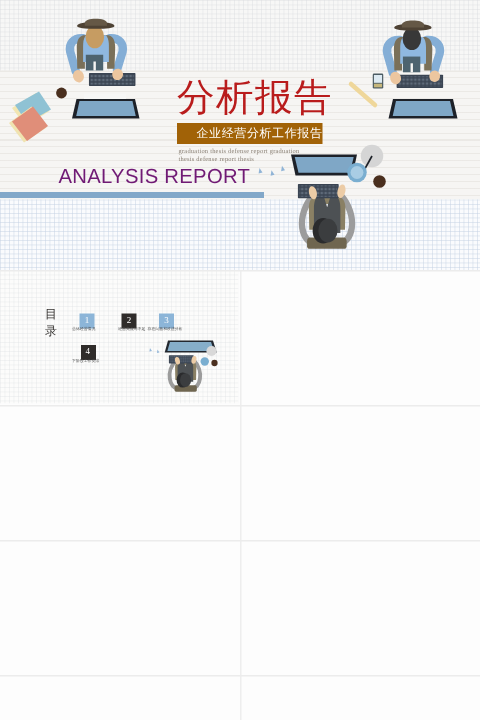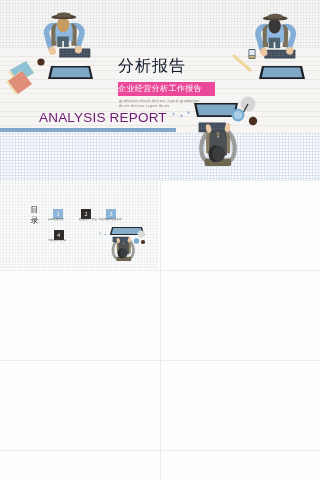--- a/index.html
+++ b/index.html
@@ -17,44 +17,44 @@
     background-size:3px 3px;}
   .banner .desk{position:absolute;left:0;top:47px;width:320px;height:86px;background:#f6f5f3;
     background-image:repeating-linear-gradient(to bottom,rgba(226,223,218,.55) 0px,rgba(226,223,218,.55) .7px,transparent .7px,transparent 4.6px)}
   .banner .lower{position:absolute;left:0;top:133px;width:320px;height:47px;background:#fafbfd;
     background-image:
       linear-gradient(to right,rgba(200,212,228,.55) .6px,transparent .6px),
       linear-gradient(to bottom,rgba(200,212,228,.55) .6px,transparent .6px);
     background-size:3px 3px;}
   .banner svg.art{position:absolute;left:0;top:0;width:320px;height:180px;overflow:visible}
 
-  .ttl{position:absolute;left:118px;top:53px;font-size:16px;line-height:26px;letter-spacing:1px;
-       color:#0f172a;font-weight:400;font-family:"Liberation Serif",serif;white-space:nowrap}
-  .subbar{position:absolute;left:118px;top:82px;width:97px;height:14px;background:#ec4899;
-          color:#fff;font-size:8px;line-height:14px;text-align:left;letter-spacing:.4px;white-space:nowrap}
+  .ttl{position:absolute;left:118px;top:53px;font-size:25px;line-height:26px;letter-spacing:1px;
+       color:#b91c1c;font-weight:400;font-family:"Liberation Serif",serif;white-space:nowrap}
+  .subbar{position:absolute;left:118px;top:82px;width:97px;height:14px;background:#a16207;
+          color:#fff;font-size:8px;line-height:14px;text-align:right;letter-spacing:.4px;white-space:nowrap}
   .eng{position:absolute;left:119px;top:98px;font-size:4.3px;line-height:5.3px;color:#8a8075;
        font-family:"Liberation Serif",serif;white-space:nowrap;letter-spacing:.15px}
   .wm{position:absolute;left:39px;top:110px;font-size:13.5px;line-height:15px;color:#701a75;
       letter-spacing:.2px;font-weight:400;white-space:nowrap;font-family:"Liberation Sans",sans-serif}
   .bluebar{position:absolute;left:0;top:128px;width:176px;height:4.2px;background:#82a8c9}
 
   
   .cells{position:absolute;left:0;top:0;width:320px;height:480px}
   .cell{position:absolute;width:159px;height:89px;background:#fcfcfb;overflow:hidden}
   .cell .tex{position:absolute;inset:0;
     background-image:
       linear-gradient(to right,rgba(225,227,230,.42) .6px,transparent .6px),
       linear-gradient(to bottom,rgba(225,227,230,.42) .6px,transparent .6px);
     background-size:3px 3px;}
   .vline{position:absolute;left:159.5px;top:180px;width:1px;height:300px;background:#eeeeee}
   .hline{position:absolute;left:0;width:320px;height:1px;background:#ececec}
   .cell svg{position:absolute;left:0;top:0;width:159px;height:89px;overflow:visible}
   
   .toc-title{position:absolute;left:30px;top:25px;width:9px;font-size:8px;line-height:10.5px;color:#33312f;
-    letter-spacing:0;font-family:"Liberation Serif",serif;text-align:center;word-break:break-all}
+    letter-spacing:0;font-family:"Liberation Serif",serif;text-align:left;word-break:break-all}
   .toc-box{position:absolute;width:10px;height:10px;color:#fff;font-size:6px;line-height:10px;
     text-align:center;font-family:"Liberation Serif",serif}
   .toc-box.blue{background:#8cb5d8}
   .toc-box.dark{background:#2f2c2a}
   .toc-lbl{position:absolute;font-size:2.6px;line-height:3.4px;color:#4f4f4f;white-space:nowrap;letter-spacing:0}
 
 </style>
 </head>
 <body>
 

